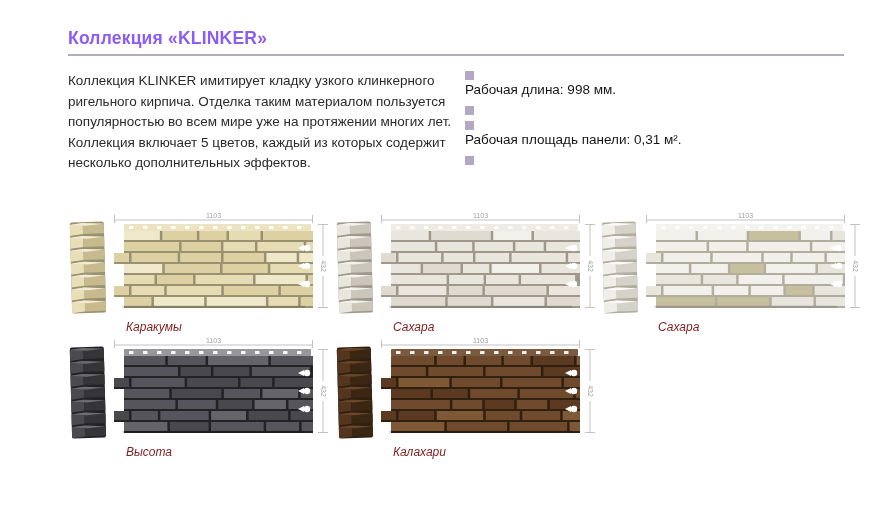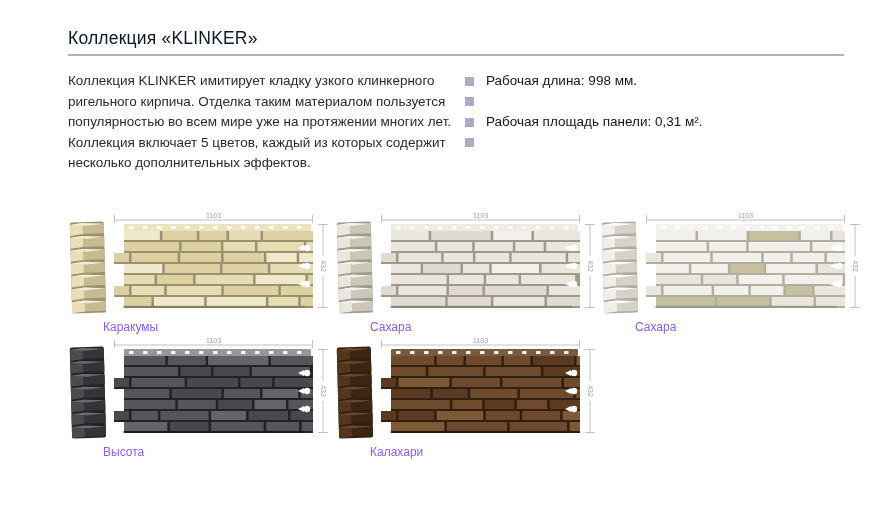--- a/index.html
+++ b/index.html
@@ -2,37 +2,37 @@
 <html><head>
 <meta charset="utf-8">
 <style>
   html,body{margin:0;padding:0;}
   body{
     width:874px;height:516px;background:#ffffff;
     font-family:"Liberation Sans", sans-serif;color:#222;overflow:hidden;
     position:relative;
   }
   .page{position:absolute;left:68px;top:27px;width:781px;}
-  .page-title{font-size:17.5px;font-weight:normal;color:#0f172a;letter-spacing:.2px;margin:0;line-height:22px;}
+  .page-title{font-size:17.5px;font-weight:bold;color:#8b5cf6;letter-spacing:.2px;margin:0;line-height:22px;}
   .title-rule{height:2px;width:776px;margin-top:5px;background:#b4adbf;}
   .intro-row{display:flex;margin-top:15px;}
   .intro-text{width:397px;font-size:13.5px;line-height:20.5px;color:#2a2a2a;}
   .specs{margin-left:0;padding-left:0;list-style:none;margin-top:0;flex:1;padding-left:0;}
   .specs{margin-left:0;}
   .specs-wrap{margin-left:0;flex:1;padding-left:0;}
   ul.specs{margin:0;}
-  .spec-item{display:flex;align-items:center;line-height:20px;margin-bottom:6px;font-size:13.5px;color:#161616;}
+  .spec-item{display:flex;line-height:20px;margin-bottom:6px;font-size:13.5px;color:#161616;flex-direction:column;}
   .spec-bullet{width:9px;height:9px;background:#b2a8c6;display:inline-block;margin-right:12px;flex:0 0 auto;}
   .products{position:relative;margin-top:36px;height:250px;}
   .tile{position:absolute;width:262px;height:122px;}
   .corner-wrap{position:absolute;left:0;top:10px;transform:rotate(-1.5deg);}
   .dim-top{position:absolute;left:46px;top:0;}
   .panel-svg{position:absolute;left:46px;top:14px;}
   .dim-right{position:absolute;left:248px;top:14px;}
-  .tile-label{position:absolute;left:35px;top:110px;font-size:12px;color:#8b5cf6;}
+  .tile-label{position:absolute;left:58px;top:110px;font-size:12px;color:#7f1d1d;font-style:italic;}
 </style>
 </head>
 <body style="background: rgb(255, 255, 255);">
 
 <div class="page">
   <h1 class="page-title">Коллекция «KLINKER»</h1>
   <div class="title-rule" style="background: rgb(180, 173, 191);"></div>
 
   <div class="intro-row">
     <div class="intro-text">Коллекция KLINKER имитирует кладку узкого клинкерного ригельного кирпича. Отделка таким материалом пользуется популярностью во всем мире уже на протяжении многих лет. Коллекция включает 5 цветов, каждый из которых содержит несколько дополнительных эффектов.</div>

